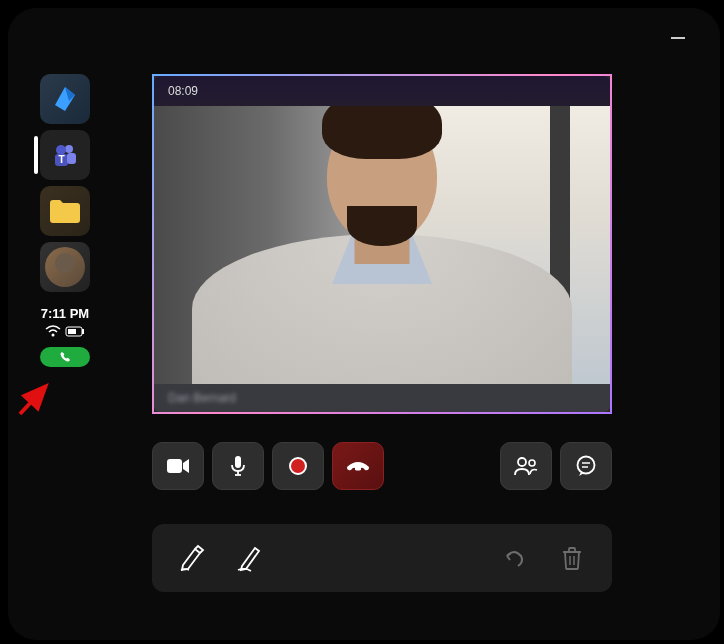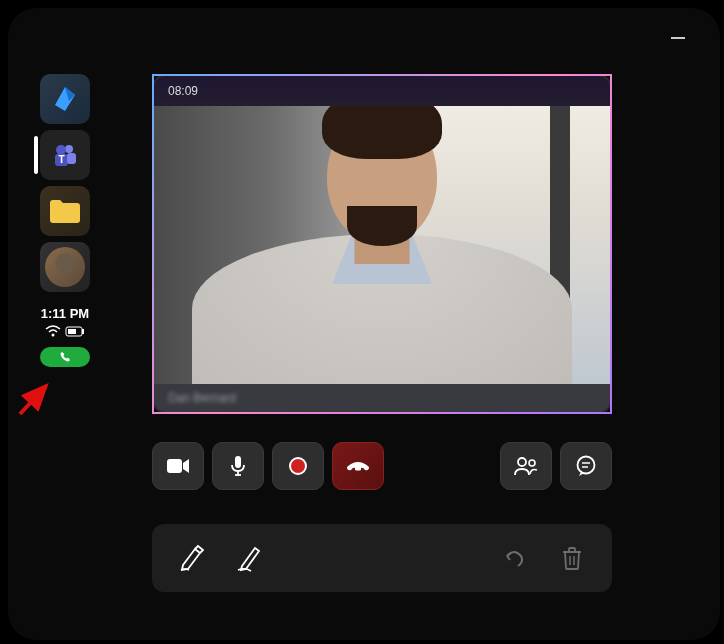--- a/index.html
+++ b/index.html
@@ -126,21 +126,21 @@
       width: 40px;
       height: 40px;
       pointer-events: none;
     }
     .video-panel {
       position: absolute;
       left: 144px;
       top: 66px;
       width: 460px;
       height: 340px;
-      border-radius: 14px;
+      border-radius: 8px;
       overflow: hidden;
       border: 2px solid;
       border-image: linear-gradient(135deg, #66aaff, #ff88cc, #aa77ff) 1;
       background: #2a2a2a;
       padding-left: 39px;
     }
     .video-header {
       position: absolute;
       top: 0;
       left: 0;
@@ -351,21 +351,21 @@
     <div class="app-tile files">
       <svg width="34" height="28" viewBox="0 0 34 28">
         <path d="M2 6 Q2 3 5 3 L12 3 L15 6 L29 6 Q32 6 32 9 L32 23 Q32 26 29 26 L5 26 Q2 26 2 23 Z" fill="#f4c94a"></path>
       </svg>
     </div>
     <div class="app-tile profile">
       <div class="avatar-sm"></div>
     </div>
 
     <div class="status-area">
-      <div class="time-text">1:11 PM</div>
+      <div class="time-text">7:11 PM</div>
       <div class="status-icons">
         <svg width="16" height="12" viewBox="0 0 16 12">
           <path d="M1 4 Q8 -2 15 4" stroke="#fff" stroke-width="1.5" fill="none"></path>
           <path d="M4 7 Q8 3 12 7" stroke="#fff" stroke-width="1.5" fill="none"></path>
           <circle cx="8" cy="10" r="1.5" fill="#fff"></circle>
         </svg>
         <svg width="20" height="11" viewBox="0 0 20 11">
           <rect x="1" y="1" width="16" height="9" rx="2" stroke="#fff" stroke-width="1" fill="none"></rect>
           <rect x="3" y="3" width="8" height="5" fill="#fff"></rect>
           <rect x="17" y="3" width="2" height="5" fill="#fff"></rect>

